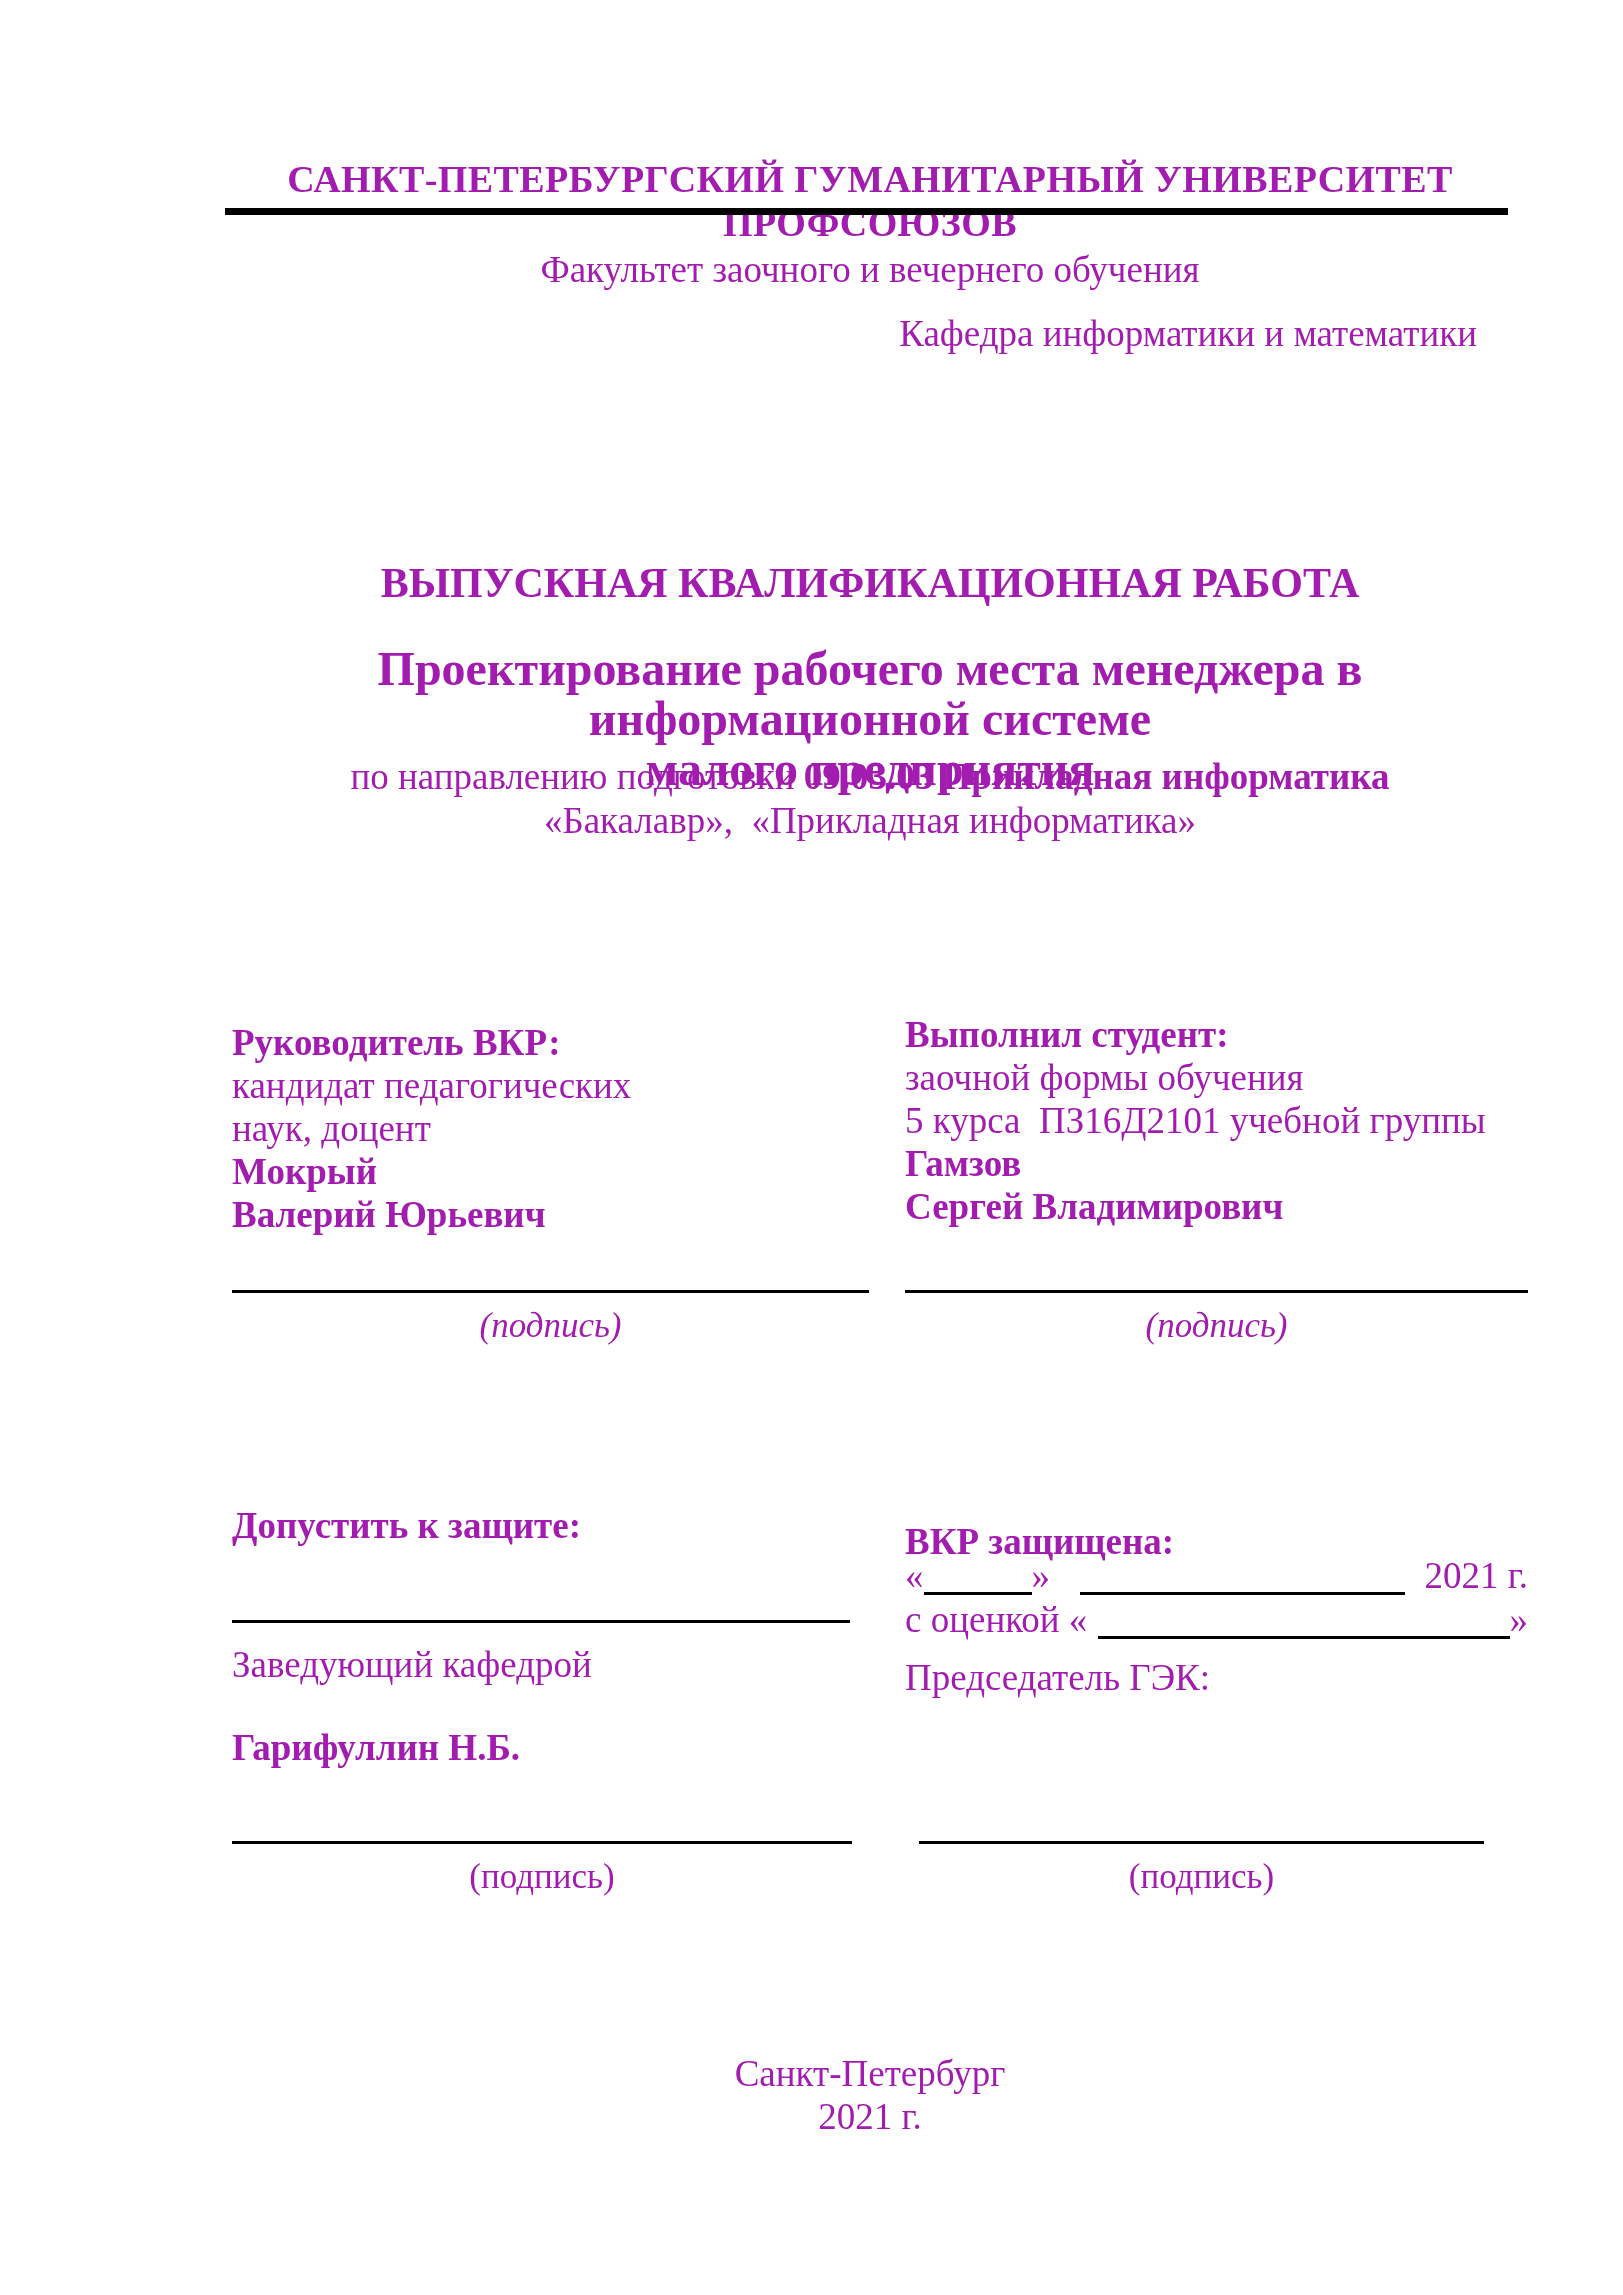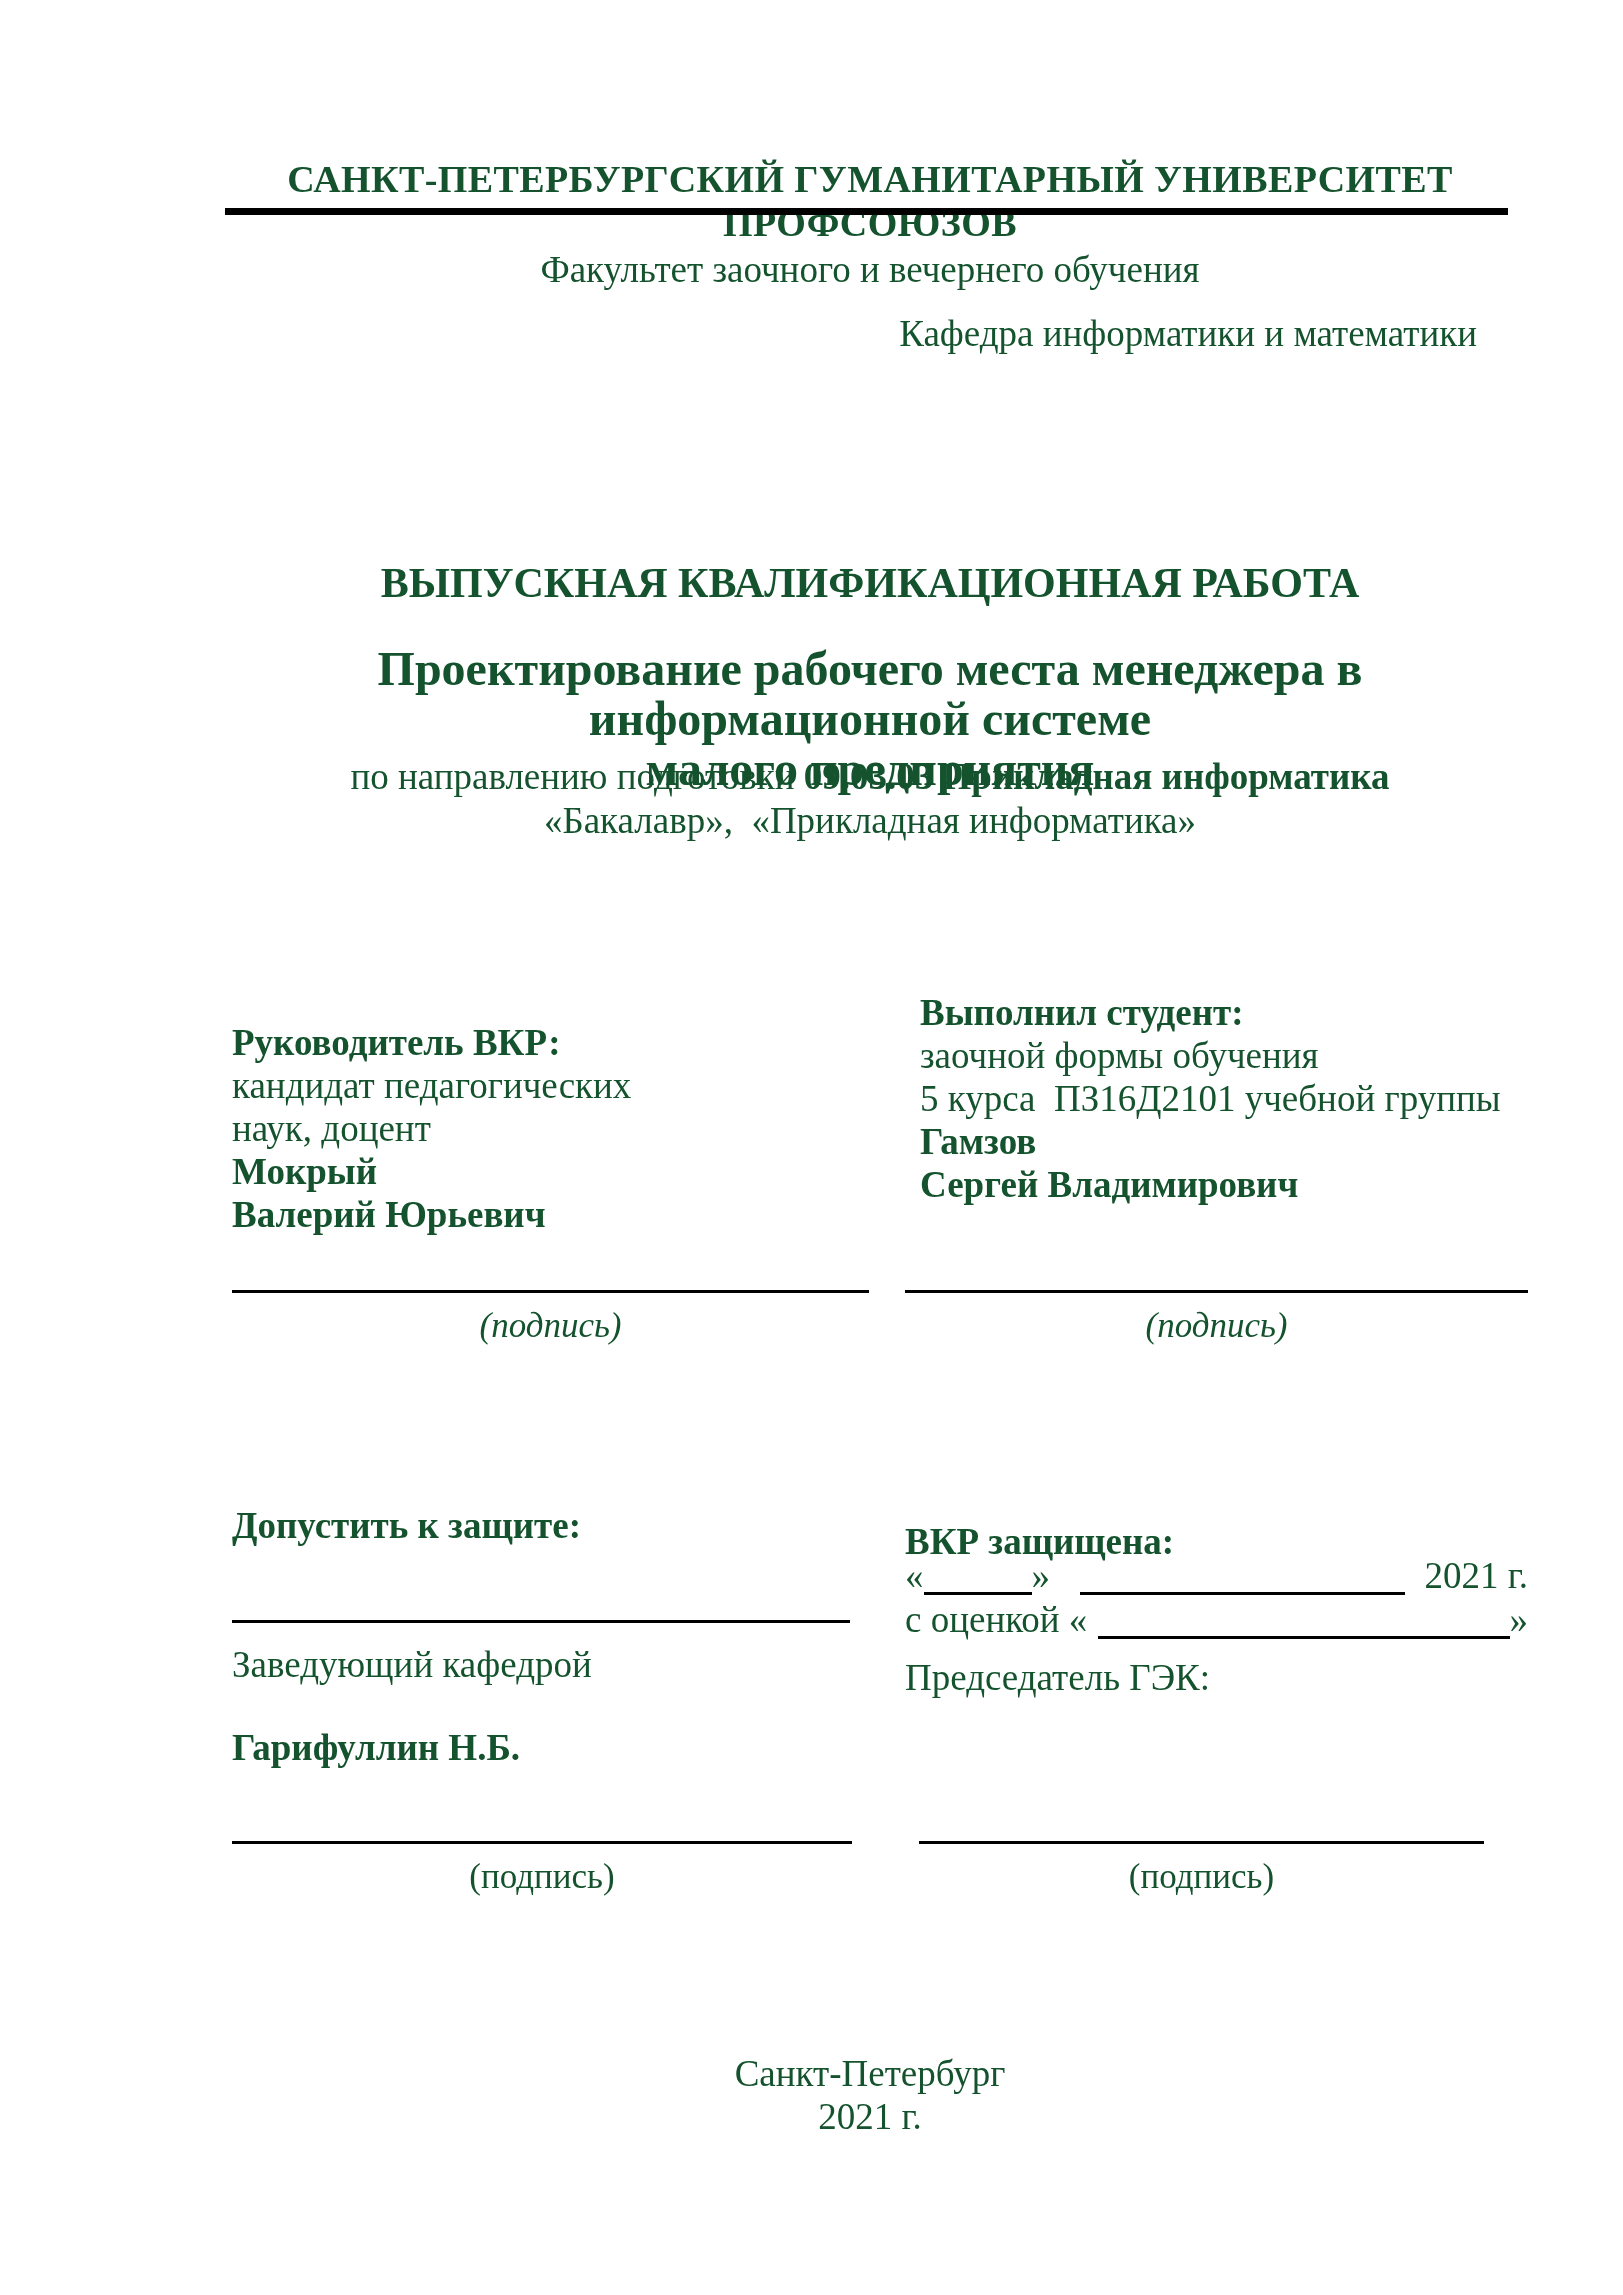--- a/index.html
+++ b/index.html
@@ -1,20 +1,20 @@
 <!DOCTYPE html>
 <html style="font-size:12.6px"><head>
 <meta charset="utf-8">
 <style>
   html,body{margin:0;padding:0;background:#ffffff;}
   .page{
     position:relative;
     width:1623px;height:2295px;
     background:#ffffff;
-    color:#14532d;
+    color:#a21caf;
     font-family:"Liberation Serif","DejaVu Serif",serif;
     overflow:hidden;
   }
   .abs{position:absolute;}
   
   .band{left:232px;width:1276px;text-align:center;}
   .univ{font-size:38px;font-weight:bold;letter-spacing:0.4px;}
   .rule{left:225px;width:1283px;height:7px;background:#000;}
   .body-t{font-size:37px;}
   .bold{font-weight:bold;}
@@ -58,21 +58,21 @@
   <div class="abs band body-t line56 pre" style="top:799px;">«Бакалавр»,  «Прикладная информатика»</div>
 
   <div class="abs col" style="left:232px;top:1021px;width:644px;">
     <div class="bold">Руководитель ВКР:</div>
     <div>кандидат педагогических</div>
     <div>наук, доцент</div>
     <div class="bold">Мокрый</div>
     <div class="bold">Валерий Юрьевич</div>
   </div>
 
-  <div class="abs col" style="left:905px;top:991px;width:628px;margin-left:15px;">
+  <div class="abs col" style="left:905px;top:1013px;width:628px;">
     <div class="bold">Выполнил студент:</div>
     <div>заочной формы обучения</div>
     <div class="pre">5 курса  ПЗ16Д2101 учебной группы</div>
     <div class="bold">Гамзов</div>
     <div class="bold">Сергей Владимирович</div>
   </div>
 
   <div class="abs sig" style="left:232px;top:1290px;width:637px;">
     <div class="line"></div>
     <div class="caption it">(подпись)</div>

